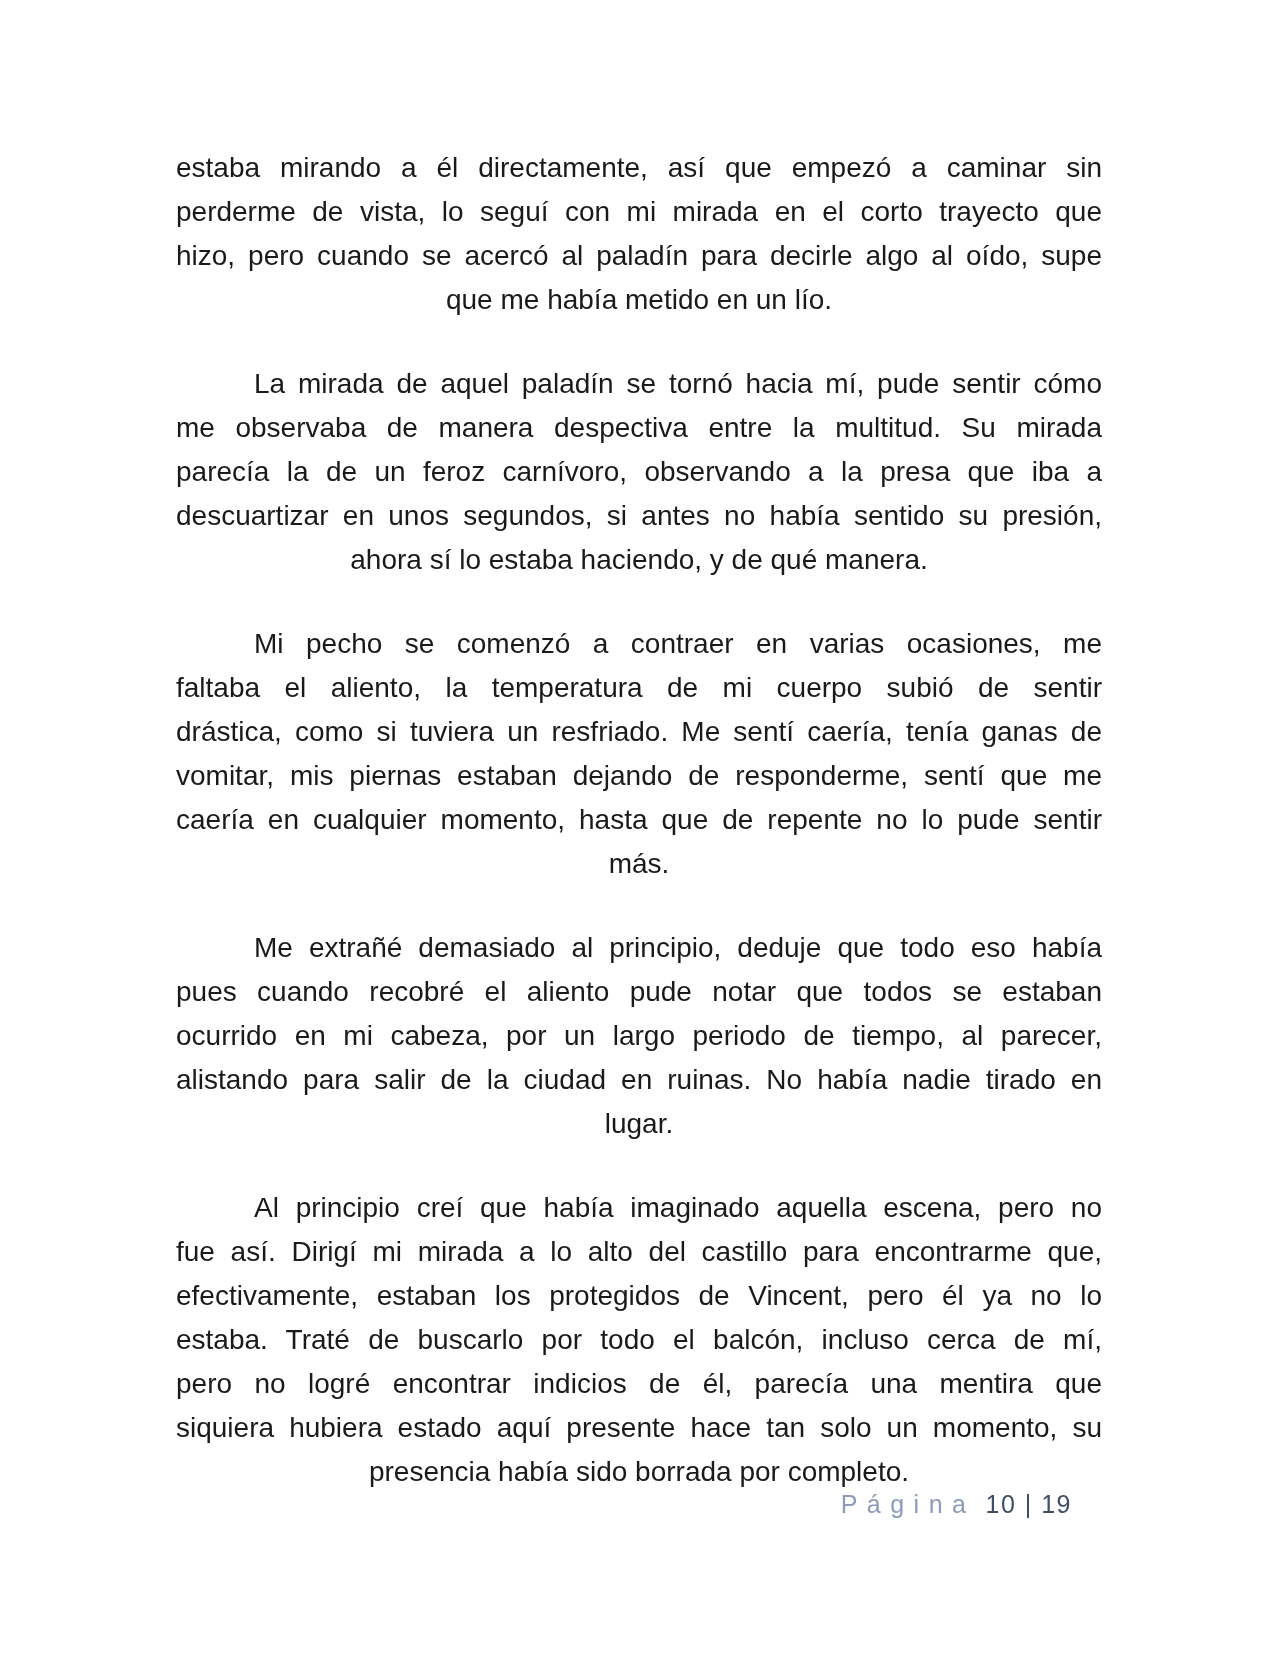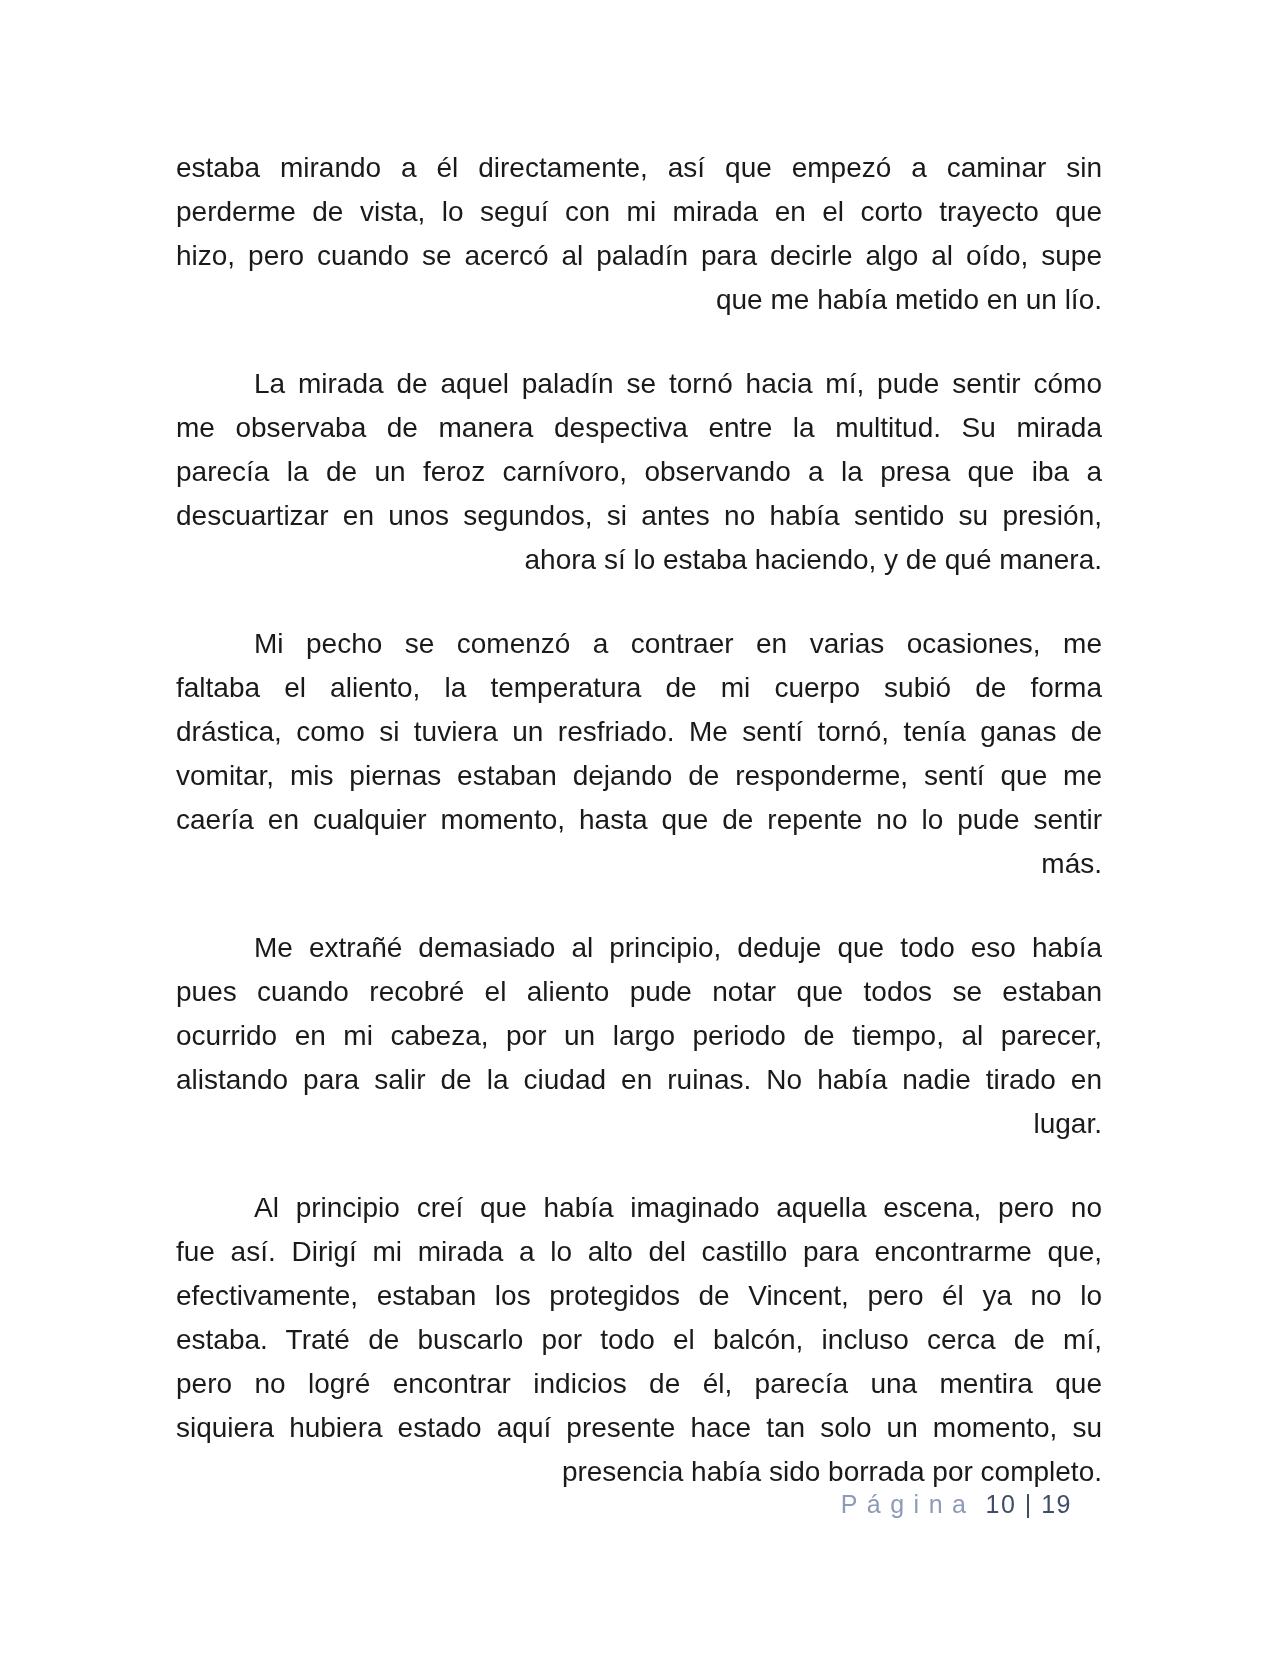--- a/index.html
+++ b/index.html
@@ -31,21 +31,21 @@
     font-size:28px;
   }
   .para{
     margin-bottom:16px;
   }
   .line{
     display:block;
     height:44px;
     line-height:44px;
     white-space:nowrap;
-    text-align:right;
+    text-align:center;
   }
   .line.j{
     white-space:normal;
     text-align:justify;
     text-align-last:justify;
     overflow:hidden;
   }
   .line.indent{
     padding-left:78px;
     margin-top:40px;
@@ -81,22 +81,22 @@
       </div>
       <div class="para">
         <div class="line j indent">La mirada de aquel paladín se tornó hacia mí, pude sentir cómo</div>
         <div class="line j">me observaba de manera despectiva entre la multitud. Su mirada</div>
         <div class="line j">parecía la de un feroz carnívoro, observando a la presa que iba a</div>
         <div class="line j">descuartizar en unos segundos, si antes no había sentido su presión,</div>
         <div class="line">ahora sí lo estaba haciendo, y de qué manera.</div>
       </div>
       <div class="para">
         <div class="line j indent">Mi pecho se comenzó a contraer en varias ocasiones, me</div>
-        <div class="line j">faltaba el aliento, la temperatura de mi cuerpo subió de forma</div>
-        <div class="line j">drástica, como si tuviera un resfriado. Me sentí tornó, tenía ganas de</div>
+        <div class="line j">faltaba el aliento, la temperatura de mi cuerpo subió de sentir</div>
+        <div class="line j">drástica, como si tuviera un resfriado. Me sentí caería, tenía ganas de</div>
         <div class="line j">vomitar, mis piernas estaban dejando de responderme, sentí que me</div>
         <div class="line j">caería en cualquier momento, hasta que de repente no lo pude sentir</div>
         <div class="line">más.</div>
       </div>
       <div class="para">
         <div class="line j indent">Me extrañé demasiado al principio, deduje que todo eso había</div>
         <div class="line j">pues cuando recobré el aliento pude notar que todos se estaban</div>
         <div class="line j">ocurrido en mi cabeza, por un largo periodo de tiempo, al parecer,</div>
         <div class="line j">alistando para salir de la ciudad en ruinas. No había nadie tirado en</div>
         <div class="line">lugar.</div>

